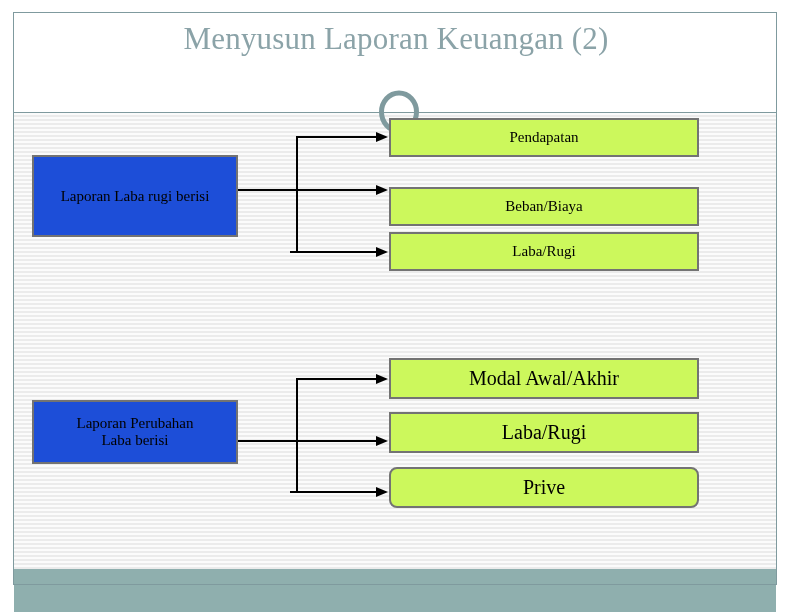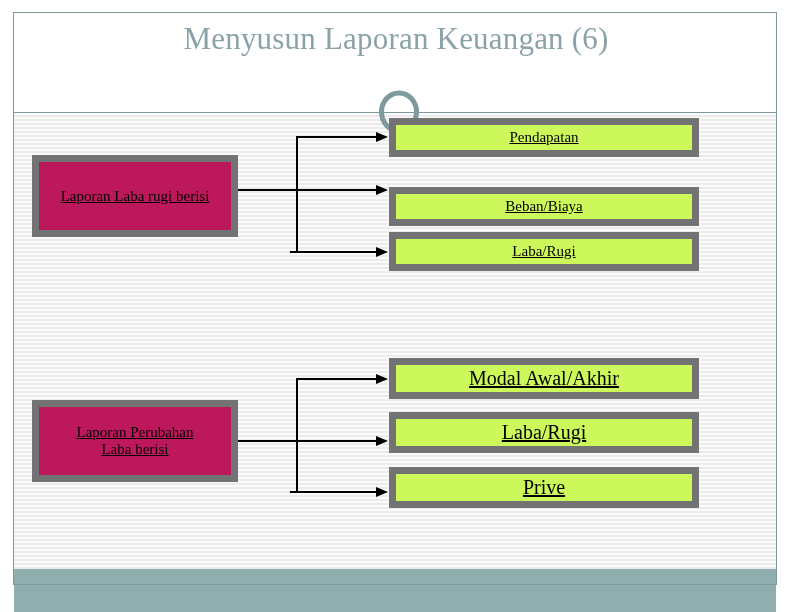--- a/index.html
+++ b/index.html
@@ -86,50 +86,49 @@
     left: 377px;
     top: 90px;
     width: 44px;
     height: 44px;
   }
 
   
   .box {
     position: absolute;
     box-sizing: border-box;
-    border: 7px solid #737373;
+    border: 2px solid #737373;
     display: flex;
     align-items: center;
     justify-content: center;
     text-align: center;
     color: #000000;
     line-height: 1.12;
-    text-decoration: underline;
   }
   .box.source {
-    background: #be185d;
+    background: #1d4ed8;
   }
   .box.item {
     background: #ccf85c;
   }
   .box.source .box-label {
     white-space: nowrap;
   }
 
   
   #src-labarugi { left: 32px;  top: 155px; width: 206px; height: 82px; font-size: 15px; }
   #item-pendapatan  { left: 389px; top: 118px; width: 310px; height: 39px; font-size: 15px; }
   #item-bebanbiaya  { left: 389px; top: 187px; width: 310px; height: 39px; font-size: 15px; }
   #item-labarugi1   { left: 389px; top: 232px; width: 310px; height: 39px; font-size: 15px; }
 
   
-  #src-modal { left: 32px;  top: 400px; width: 206px; height: 82px; font-size: 15px; }
+  #src-modal { left: 32px;  top: 400px; width: 206px; height: 64px; font-size: 15px; }
   #item-modalawal   { left: 389px; top: 358px; width: 310px; height: 41px; font-size: 20px; }
   #item-labarugi2   { left: 389px; top: 412px; width: 310px; height: 41px; font-size: 20px; }
-  #item-prive       { left: 389px; top: 467px; width: 310px; height: 41px; font-size: 20px; }
+  #item-prive       { left: 389px; top: 467px; width: 310px; height: 41px; font-size: 20px; border-radius: 8px; }
 
   
   .connector {
     position: absolute;
     left: 0;
     top: 0;
     width: 792px;
     height: 612px;
     pointer-events: none;
     overflow: visible;
@@ -139,21 +138,21 @@
 <body>
 
 <div id="slide">
 
   <div class="header-band"></div>
   <div class="body-band"></div>
   <div class="footer-band"></div>
   <div class="header-rule"></div>
   <div class="frame-border"></div>
 
-  <div class="slide-title">Menyusun Laporan Keuangan (6)</div>
+  <div class="slide-title">Menyusun Laporan Keuangan (2)</div>
 
   <svg class="deco-ring" viewBox="0 0 44 44">
     <ellipse cx="22" cy="22" rx="17.5" ry="19" fill="none" stroke="#7f9a9e" stroke-width="5"></ellipse>
   </svg>
 
   <svg class="connector">
 
     <line x1="238" y1="190" x2="297" y2="190" stroke="#000000" stroke-width="2"></line>
 
     <line x1="297" y1="137" x2="297" y2="252" stroke="#000000" stroke-width="2"></line>

